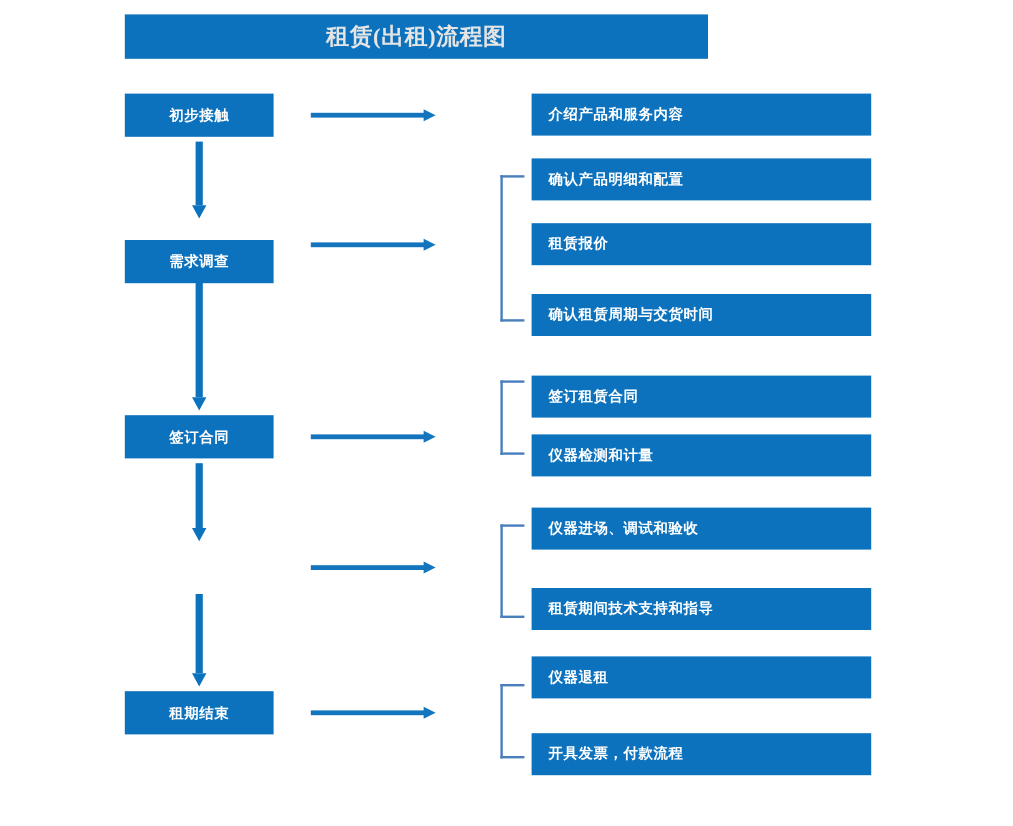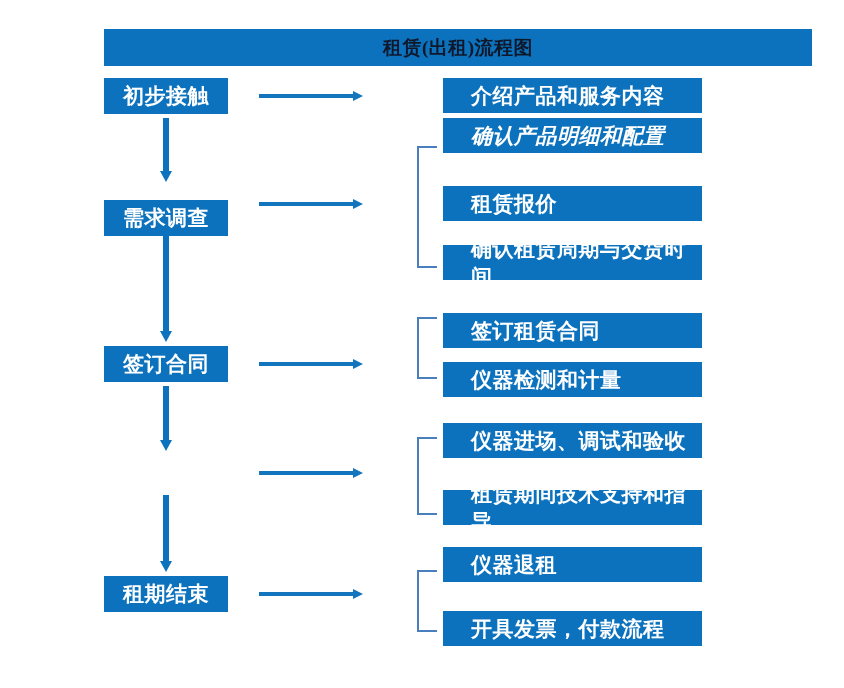--- a/index.html
+++ b/index.html
@@ -13,54 +13,54 @@
   #flow-canvas {
     position: relative;
     width: 844px;
     height: 688px;
     background: #ffffff;
     overflow: hidden;
   }
   .title-bar {
     position: absolute;
     left: 104px;
-    top: 29px;
-    width: 708px;
+    top: 12px;
+    width: 486px;
     height: 37px;
     background: #0c72bd;
-    color: #0f172a;
+    color: #e5e5e5;
     display: flex;
     align-items: center;
     justify-content: center;
     font-size: 19px;
     font-weight: bold;
     letter-spacing: 0.5px;
   }
   .node-box {
     position: absolute;
     background: #0c72bd;
     color: #ffffff;
     display: flex;
     align-items: center;
-    font-size: 21px;
+    font-size: 12px;
     font-weight: bold;
     letter-spacing: 0.5px;
     box-sizing: border-box;
   }
   .stage-box {
     left: 104px;
     width: 124px;
     height: 36px;
     justify-content: center;
   }
   .detail-box {
     left: 443px;
-    width: 259px;
+    width: 283px;
     height: 35px;
-    padding-left: 28px;
+    padding-left: 14px;
     justify-content: flex-start;
   }
   .v-arrow {
     position: absolute;
     left: 160px;
     width: 12px;
   }
   .v-arrow .shaft {
     position: absolute;
     left: 3px;
@@ -161,21 +161,21 @@
       <div class="shaft"></div>
       <div class="head"></div>
     </div>
 
   <div class="bracket" style="top:146px; height:122px;"></div>
   <div class="bracket" style="top:317px; height:62px;"></div>
   <div class="bracket" style="top:437px; height:78px;"></div>
   <div class="bracket" style="top:570px; height:62px;"></div>
 
   <div class="node-box detail-box" style="top:78px;">介绍产品和服务内容</div>
-  <div class="node-box detail-box" style="top:118px;font-style:italic;">确认产品明细和配置</div>
+  <div class="node-box detail-box" style="top:132px;">确认产品明细和配置</div>
   <div class="node-box detail-box" style="top:186px;">租赁报价</div>
   <div class="node-box detail-box" style="top:245px;">确认租赁周期与交货时间</div>
   <div class="node-box detail-box" style="top:313px;">签订租赁合同</div>
   <div class="node-box detail-box" style="top:362px;">仪器检测和计量</div>
   <div class="node-box detail-box" style="top:423px;">仪器进场、调试和验收</div>
   <div class="node-box detail-box" style="top:490px;">租赁期间技术支持和指导</div>
   <div class="node-box detail-box" style="top:547px;">仪器退租</div>
   <div class="node-box detail-box" style="top:611px;">开具发票，付款流程</div>
 
 </div>

